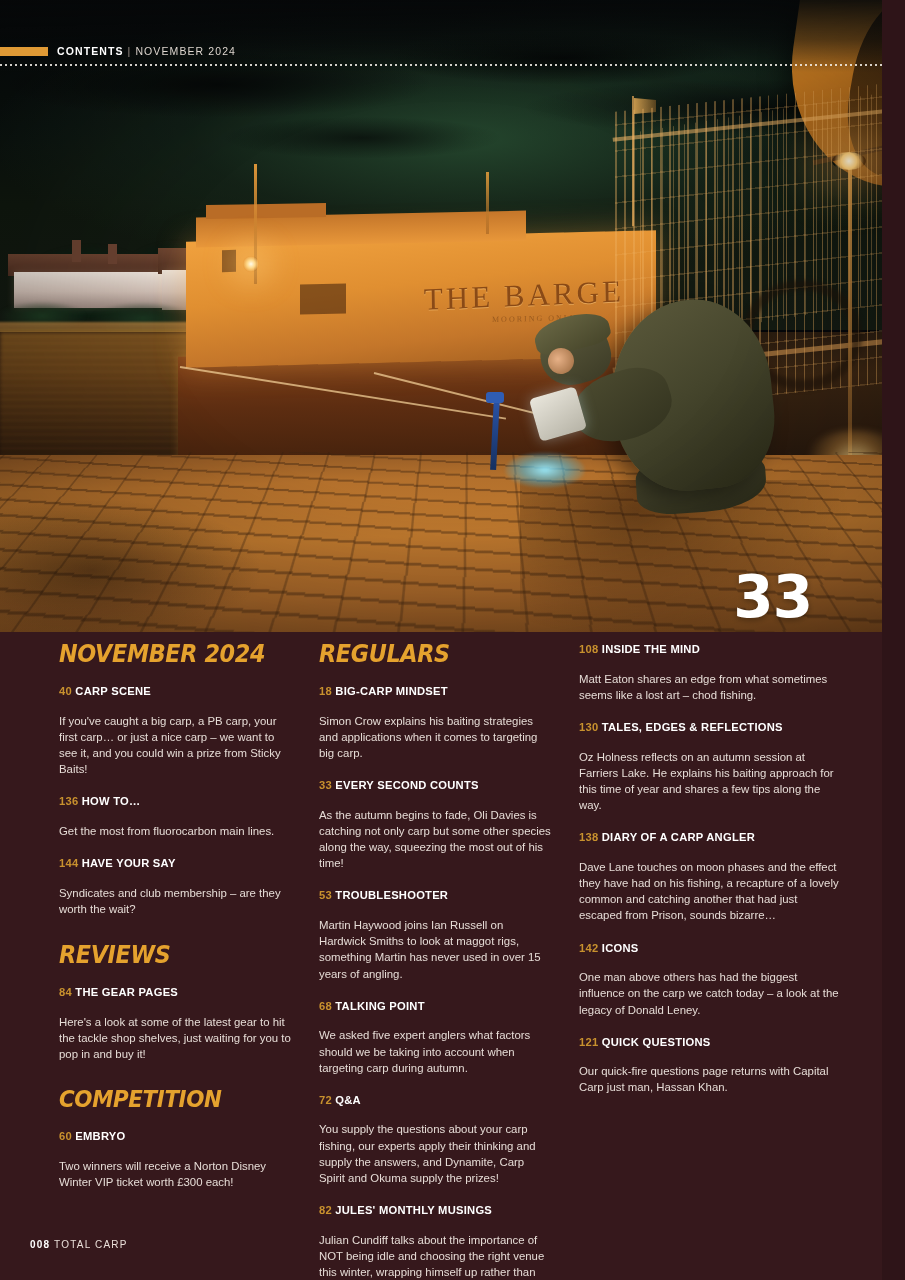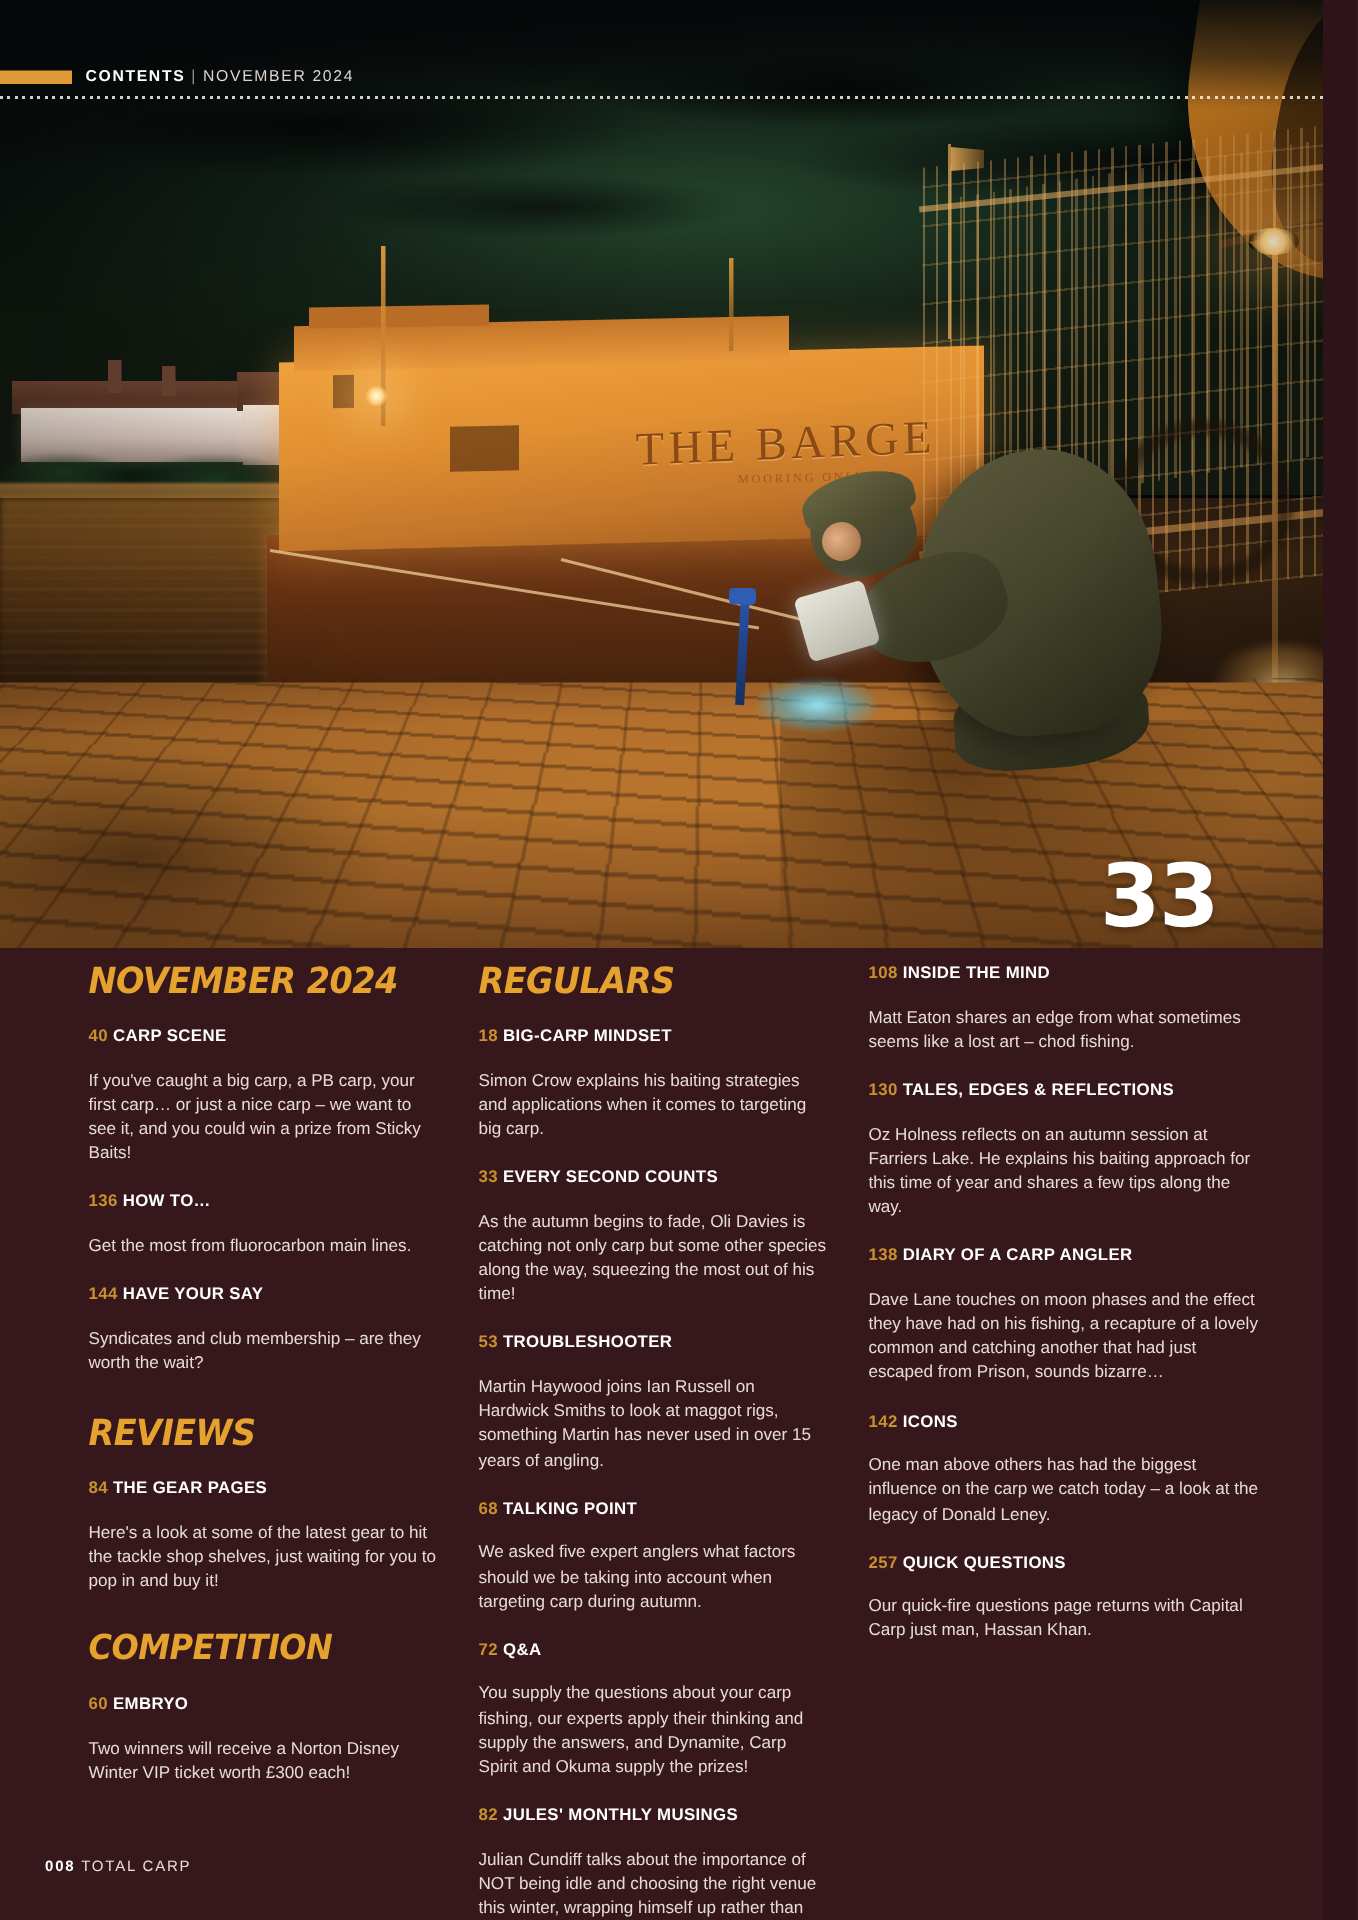--- a/index.html
+++ b/index.html
@@ -674,21 +674,21 @@
         </div>
         <div class="entry">
           <div class="entry-title"><span class="pg">138</span> <span>DIARY OF A CARP ANGLER</span></div>
           <div class="entry-desc">Dave Lane touches on moon phases and the effect they have had on his fishing, a recapture of a lovely common and catching another that had just escaped from Prison, sounds bizarre…</div>
         </div>
         <div class="entry">
           <div class="entry-title"><span class="pg">142</span> <span>ICONS</span></div>
           <div class="entry-desc">One man above others has had the biggest influence on the carp we catch today – a look at the legacy of Donald Leney.</div>
         </div>
         <div class="entry">
-          <div class="entry-title"><span class="pg">257</span> <span>QUICK QUESTIONS</span></div>
+          <div class="entry-title"><span class="pg">121</span> <span>QUICK QUESTIONS</span></div>
           <div class="entry-desc">Our quick-fire questions page returns with Capital Carp just man, Hassan Khan.</div>
         </div>
       </div>
 
     </div>
   </div>
 
   <div class="footer">
     <b>008</b> <span>TOTAL CARP</span>
   </div>

